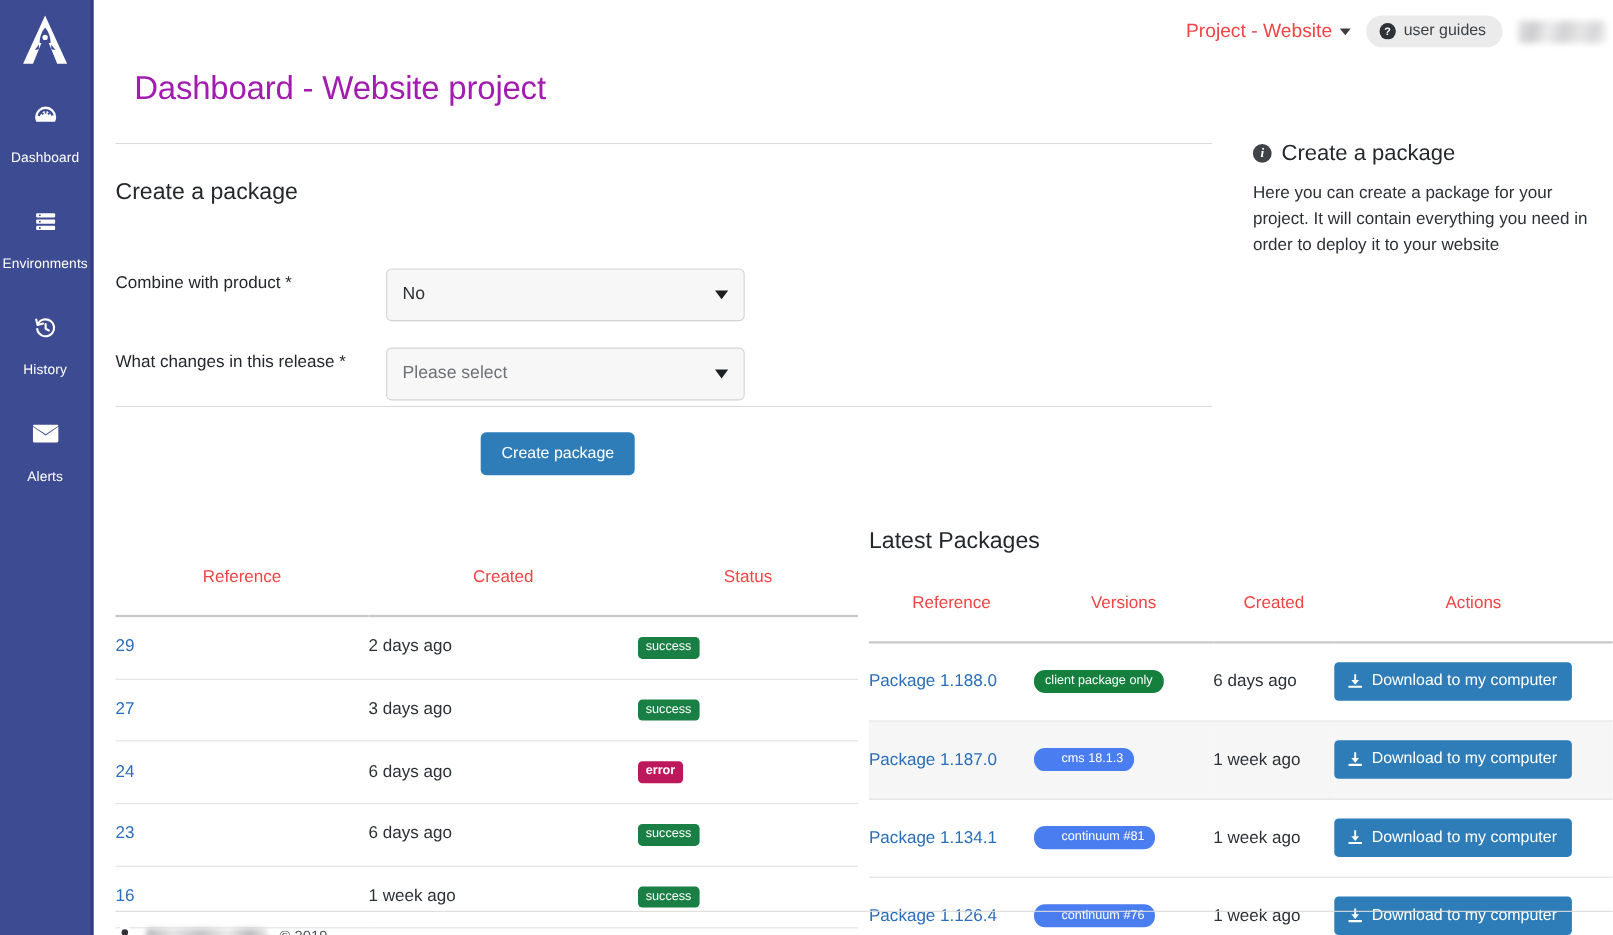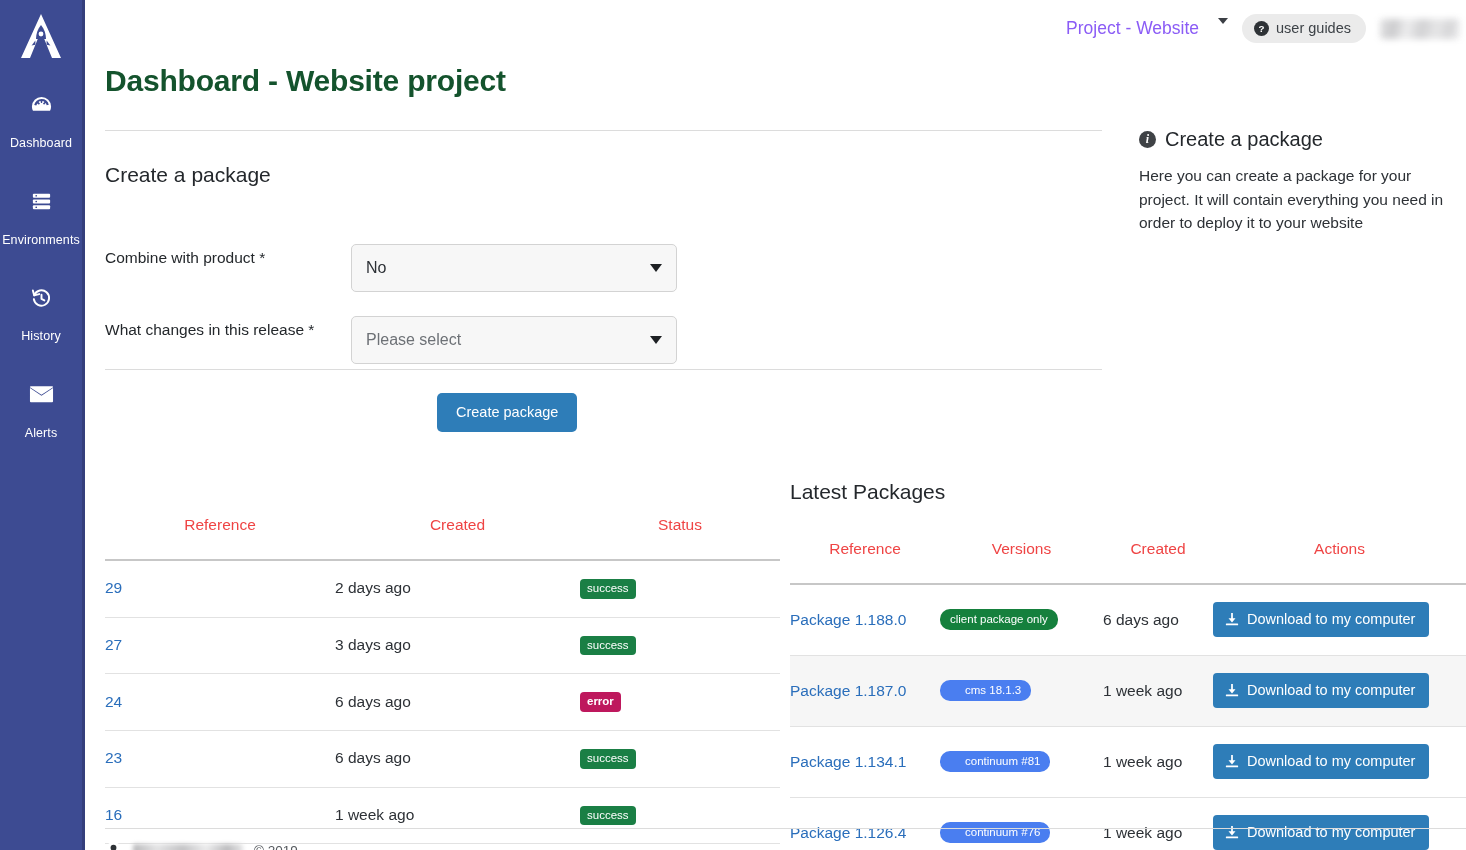--- a/index.html
+++ b/index.html
@@ -35,40 +35,40 @@
 
   
   #main { position: absolute; left: 88px; top: 0; width: 1378px; height: 850px; }
 
   
   #topbar {
     position: absolute; right: 6px; top: 14px;
     display: flex; align-items: center; gap: 14px;
   }
   #project-switcher {
-    font-size: 17.5px; color: #8b5cf6; cursor: pointer;
-    display: flex; align-items: flex-start; gap: 19px;
+    font-size: 17.5px; color: #ef4444; cursor: pointer;
+    display: flex; align-items: center; gap: 7px;
   }
   .caret { width: 0; height: 0; border-left: 5px solid transparent;
            border-right: 5px solid transparent; border-top: 6px solid #3b3f45; }
   #user-guides {
     background: #ebebeb; border-radius: 16px; padding: 6px 15px 7px 12px;
     font-size: 14.5px; color: #3d4247; display: flex; align-items: center; gap: 7px;
     cursor: pointer; white-space: nowrap;
   }
   #user-blurred {
     width: 80px; height: 20px; border-radius: 2px;
     background: linear-gradient(100deg,#e2e2e3 0%, #c9c9cb 18%, #ededee 34%,
                 #cfcfd1 52%, #e6e6e7 70%, #d4d4d6 86%, #f1f1f2 100%);
     filter: blur(3px); opacity: .95;
   }
 
   #page-title {
-    position: absolute; left: 17px; top: 64px;
-    font-size: 30px; font-weight: 700; color: #14532d; letter-spacing: -.2px;
+    position: absolute; left: 34px; top: 64px;
+    font-size: 30px; font-weight: 400; color: #a21caf; letter-spacing: -.2px;
   }
   .hr { position: absolute; background: #dcdcdc; height: 1px; }
   #hr-top { left: 17px; top: 130px; width: 997px; }
   #hr-form { left: 17px; top: 369px; width: 997px; }
 
   #section-create {
     position: absolute; left: 17px; top: 163px;
     font-size: 21px; font-weight: 400; color: #24282c;
   }
 

